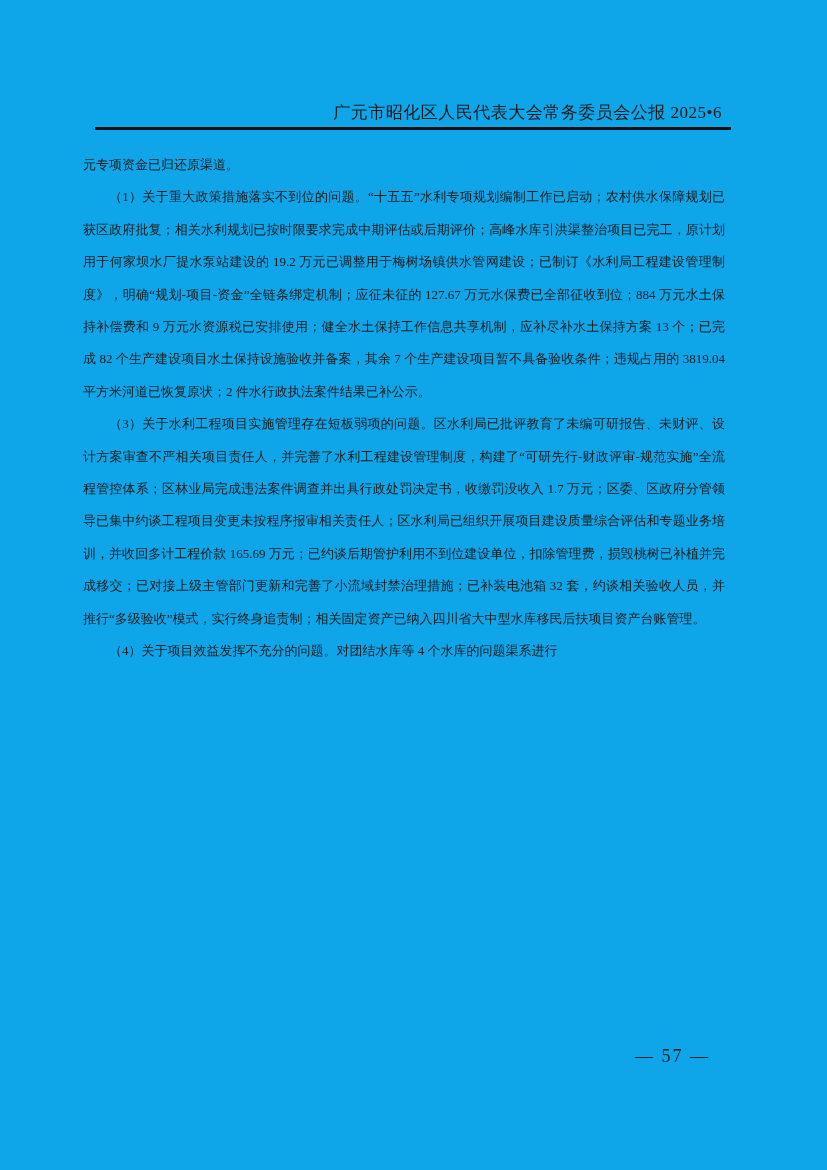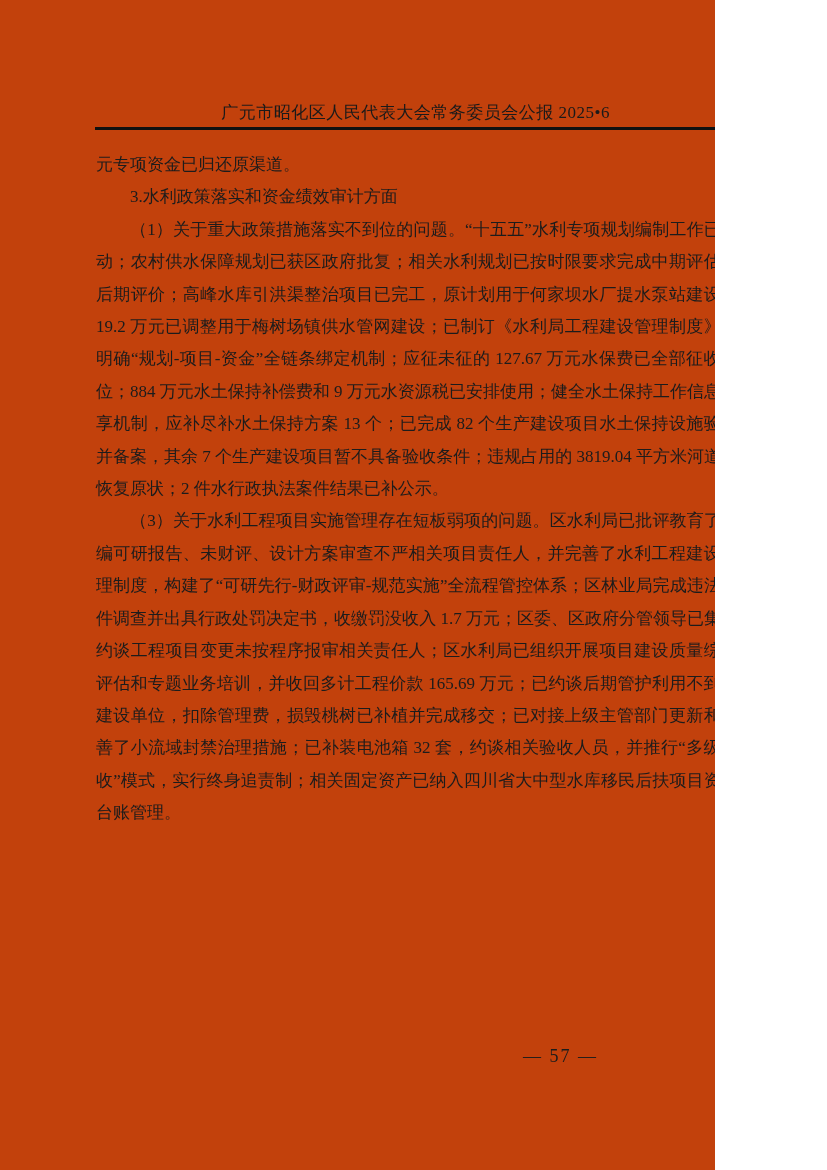--- a/index.html
+++ b/index.html
@@ -8,23 +8,23 @@
   }
   body {
     width: 827px;
     height: 1170px;
     background: #ffffff;
     font-family: "Liberation Serif", "DejaVu Serif", serif;
     color: #1c1c1c;
   }
   .page {
     position: relative;
-    width: 715px;
+    width: 827px;
     height: 1170px;
-    background: #c2410c;
+    background: #0ea5e9;
     overflow: hidden;
   }
   .header-title {
     position: absolute;
     top: 101px;
     right: 105px;
     font-size: 17px;
     letter-spacing: 0.5px;
     white-space: nowrap;
     color: #1a1a1a;
@@ -33,23 +33,23 @@
     position: absolute;
     top: 127px;
     left: 95px;
     width: 636px;
     height: 3px;
     background: #111111;
   }
   .body-text {
     position: absolute;
     top: 149px;
-    left: 96px;
+    left: 83px;
     width: 642px;
-    font-size: 17px;
+    font-size: 13px;
     line-height: 32.4px;
     text-align: justify;
     color: #1c1c1c;
   }
   .body-text p {
     margin: 0;
     padding: 0;
     text-indent: 2em;
   }
   .body-text p.flush {
@@ -69,20 +69,20 @@
 <body>
 
 <div class="page">
 
   <div class="header-title">广元市昭化区人民代表大会常务委员会公报 2025•6</div>
 
   <div class="header-rule"></div>
 
   <div class="body-text">
     <p class="flush">元专项资金已归还原渠道。</p>
-    <p>3.水利政策落实和资金绩效审计方面</p>
     <p>（1）关于重大政策措施落实不到位的问题。“十五五”水利专项规划编制工作已启动；农村供水保障规划已获区政府批复；相关水利规划已按时限要求完成中期评估或后期评价；高峰水库引洪渠整治项目已完工，原计划用于何家坝水厂提水泵站建设的 19.2 万元已调整用于梅树场镇供水管网建设；已制订《水利局工程建设管理制度》，明确“规划-项目-资金”全链条绑定机制；应征未征的 127.67 万元水保费已全部征收到位；884 万元水土保持补偿费和 9 万元水资源税已安排使用；健全水土保持工作信息共享机制，应补尽补水土保持方案 13 个；已完成 82 个生产建设项目水土保持设施验收并备案，其余 7 个生产建设项目暂不具备验收条件；违规占用的 3819.04 平方米河道已恢复原状；2 件水行政执法案件结果已补公示。</p>
     <p>（3）关于水利工程项目实施管理存在短板弱项的问题。区水利局已批评教育了未编可研报告、未财评、设计方案审查不严相关项目责任人，并完善了水利工程建设管理制度，构建了“可研先行-财政评审-规范实施”全流程管控体系；区林业局完成违法案件调查并出具行政处罚决定书，收缴罚没收入 1.7 万元；区委、区政府分管领导已集中约谈工程项目变更未按程序报审相关责任人；区水利局已组织开展项目建设质量综合评估和专题业务培训，并收回多计工程价款 165.69 万元；已约谈后期管护利用不到位建设单位，扣除管理费，损毁桃树已补植并完成移交；已对接上级主管部门更新和完善了小流域封禁治理措施；已补装电池箱 32 套，约谈相关验收人员，并推行“多级验收”模式，实行终身追责制；相关固定资产已纳入四川省大中型水库移民后扶项目资产台账管理。</p>
+    <p>（4）关于项目效益发挥不充分的问题。对团结水库等 4 个水库的问题渠系进行</p>
   </div>
 
   <div class="page-number">— 57 —</div>
 
 </div>
 
 </body></html>

